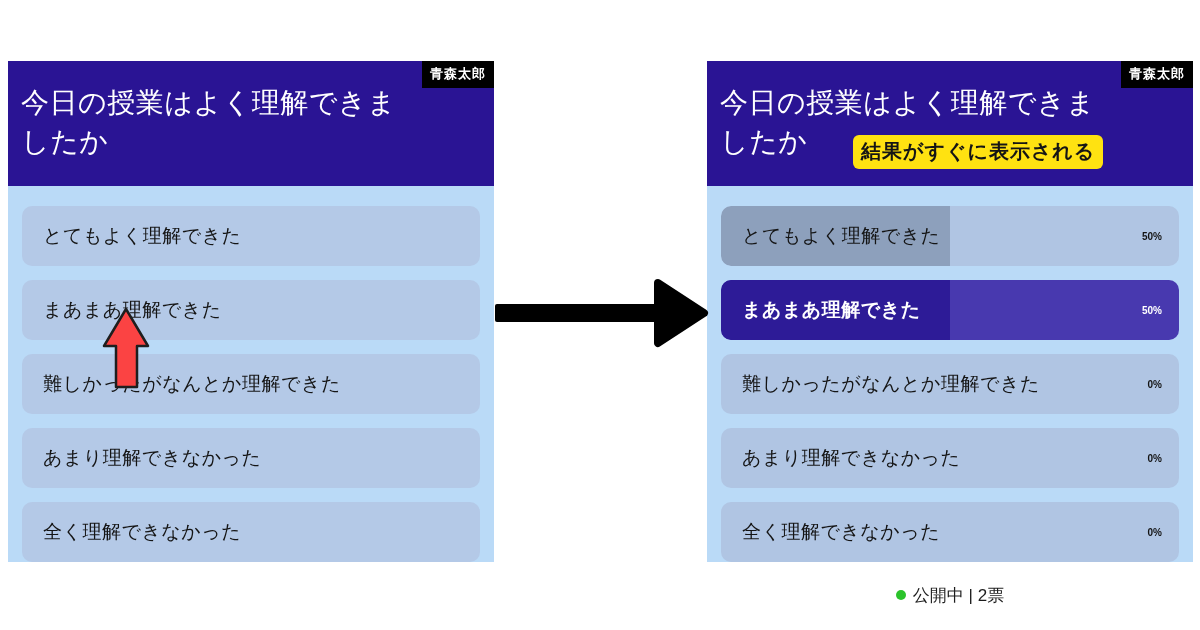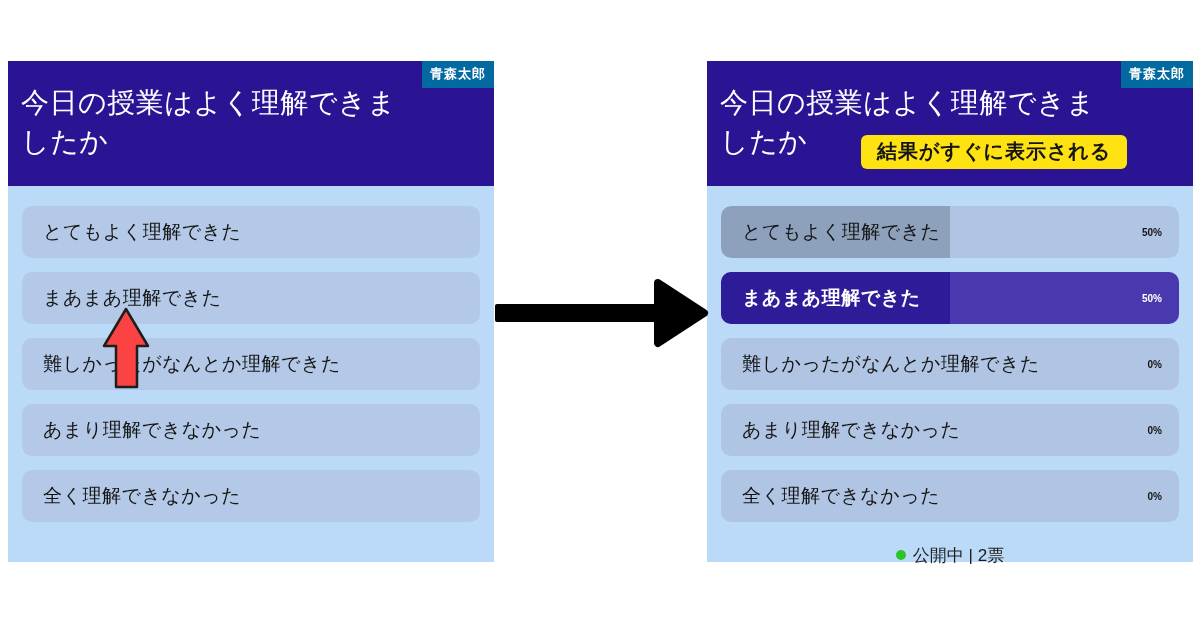--- a/index.html
+++ b/index.html
@@ -4,32 +4,32 @@
 <style>
   * { margin:0; padding:0; box-sizing:border-box; }
   html,body { width:1200px; height:630px; background:#ffffff; font-family:"Liberation Sans", sans-serif; overflow:hidden; }
   .stage { position:relative; width:1200px; height:630px; background:#ffffff; }
 
   .panel { position:absolute; top:61px; width:486px; height:501px; background:#badaf7; }
   .panel.left  { left:8px; }
   .panel.right { left:707px; }
 
   .panel-header { position:relative; height:125px; background:#2a1494; }
-  .author-badge { position:absolute; top:0; right:0; background:#0369a1; color:#ffffff;
+  .author-badge { position:absolute; top:0; right:0; background:#000000; color:#ffffff;
                   font-size:13px; font-weight:bold; padding:4px 8px 5px; letter-spacing:1px; }
   .panel-title { color:#ffffff; font-weight:normal; font-size:28px; line-height:1.4;
                  padding:22px 0 0 13px; max-width:392px; letter-spacing:0.5px; }
 
   .callout { background:#ffe211; color:#151515; font-weight:bold; font-size:20px;
-             padding:3px 16px 4px; border-radius:6px; white-space:nowrap; letter-spacing:1px;margin-left:8px; }
+             padding:3px 8px 4px; border-radius:6px; white-space:nowrap; letter-spacing:1px; }
   .header-callout { position:absolute; left:146px; top:74px; }
   .body-callout   { position:absolute; left:38px;  top:319px; z-index:3; }
 
   .options { padding:20px 14px 0; }
-  .option-row { position:relative; height:52px; margin-bottom:14px; border-radius:10px;
+  .option-row { position:relative; height:60px; margin-bottom:14px; border-radius:10px;
                 background:#b4c9e7; overflow:hidden; display:flex; align-items:center;
                 justify-content:space-between; padding:0 17px 0 21px; cursor:pointer; }
   .option-label { position:relative; z-index:1; font-size:19px; color:#141414; letter-spacing:0.5px; }
   .percent-label { position:relative; z-index:1; font-size:10px; font-weight:bold; color:#141414; }
 
   .result .bar-fill { position:absolute; left:0; top:0; bottom:0; width:0;
                       background:#8da0bc; border-radius:10px 0 0 10px; z-index:0; }
   .result { background:#b0c5e3; }
   .result.selected { background:#4839af; }
   .result.selected .bar-fill { background:#2d1b97; }

